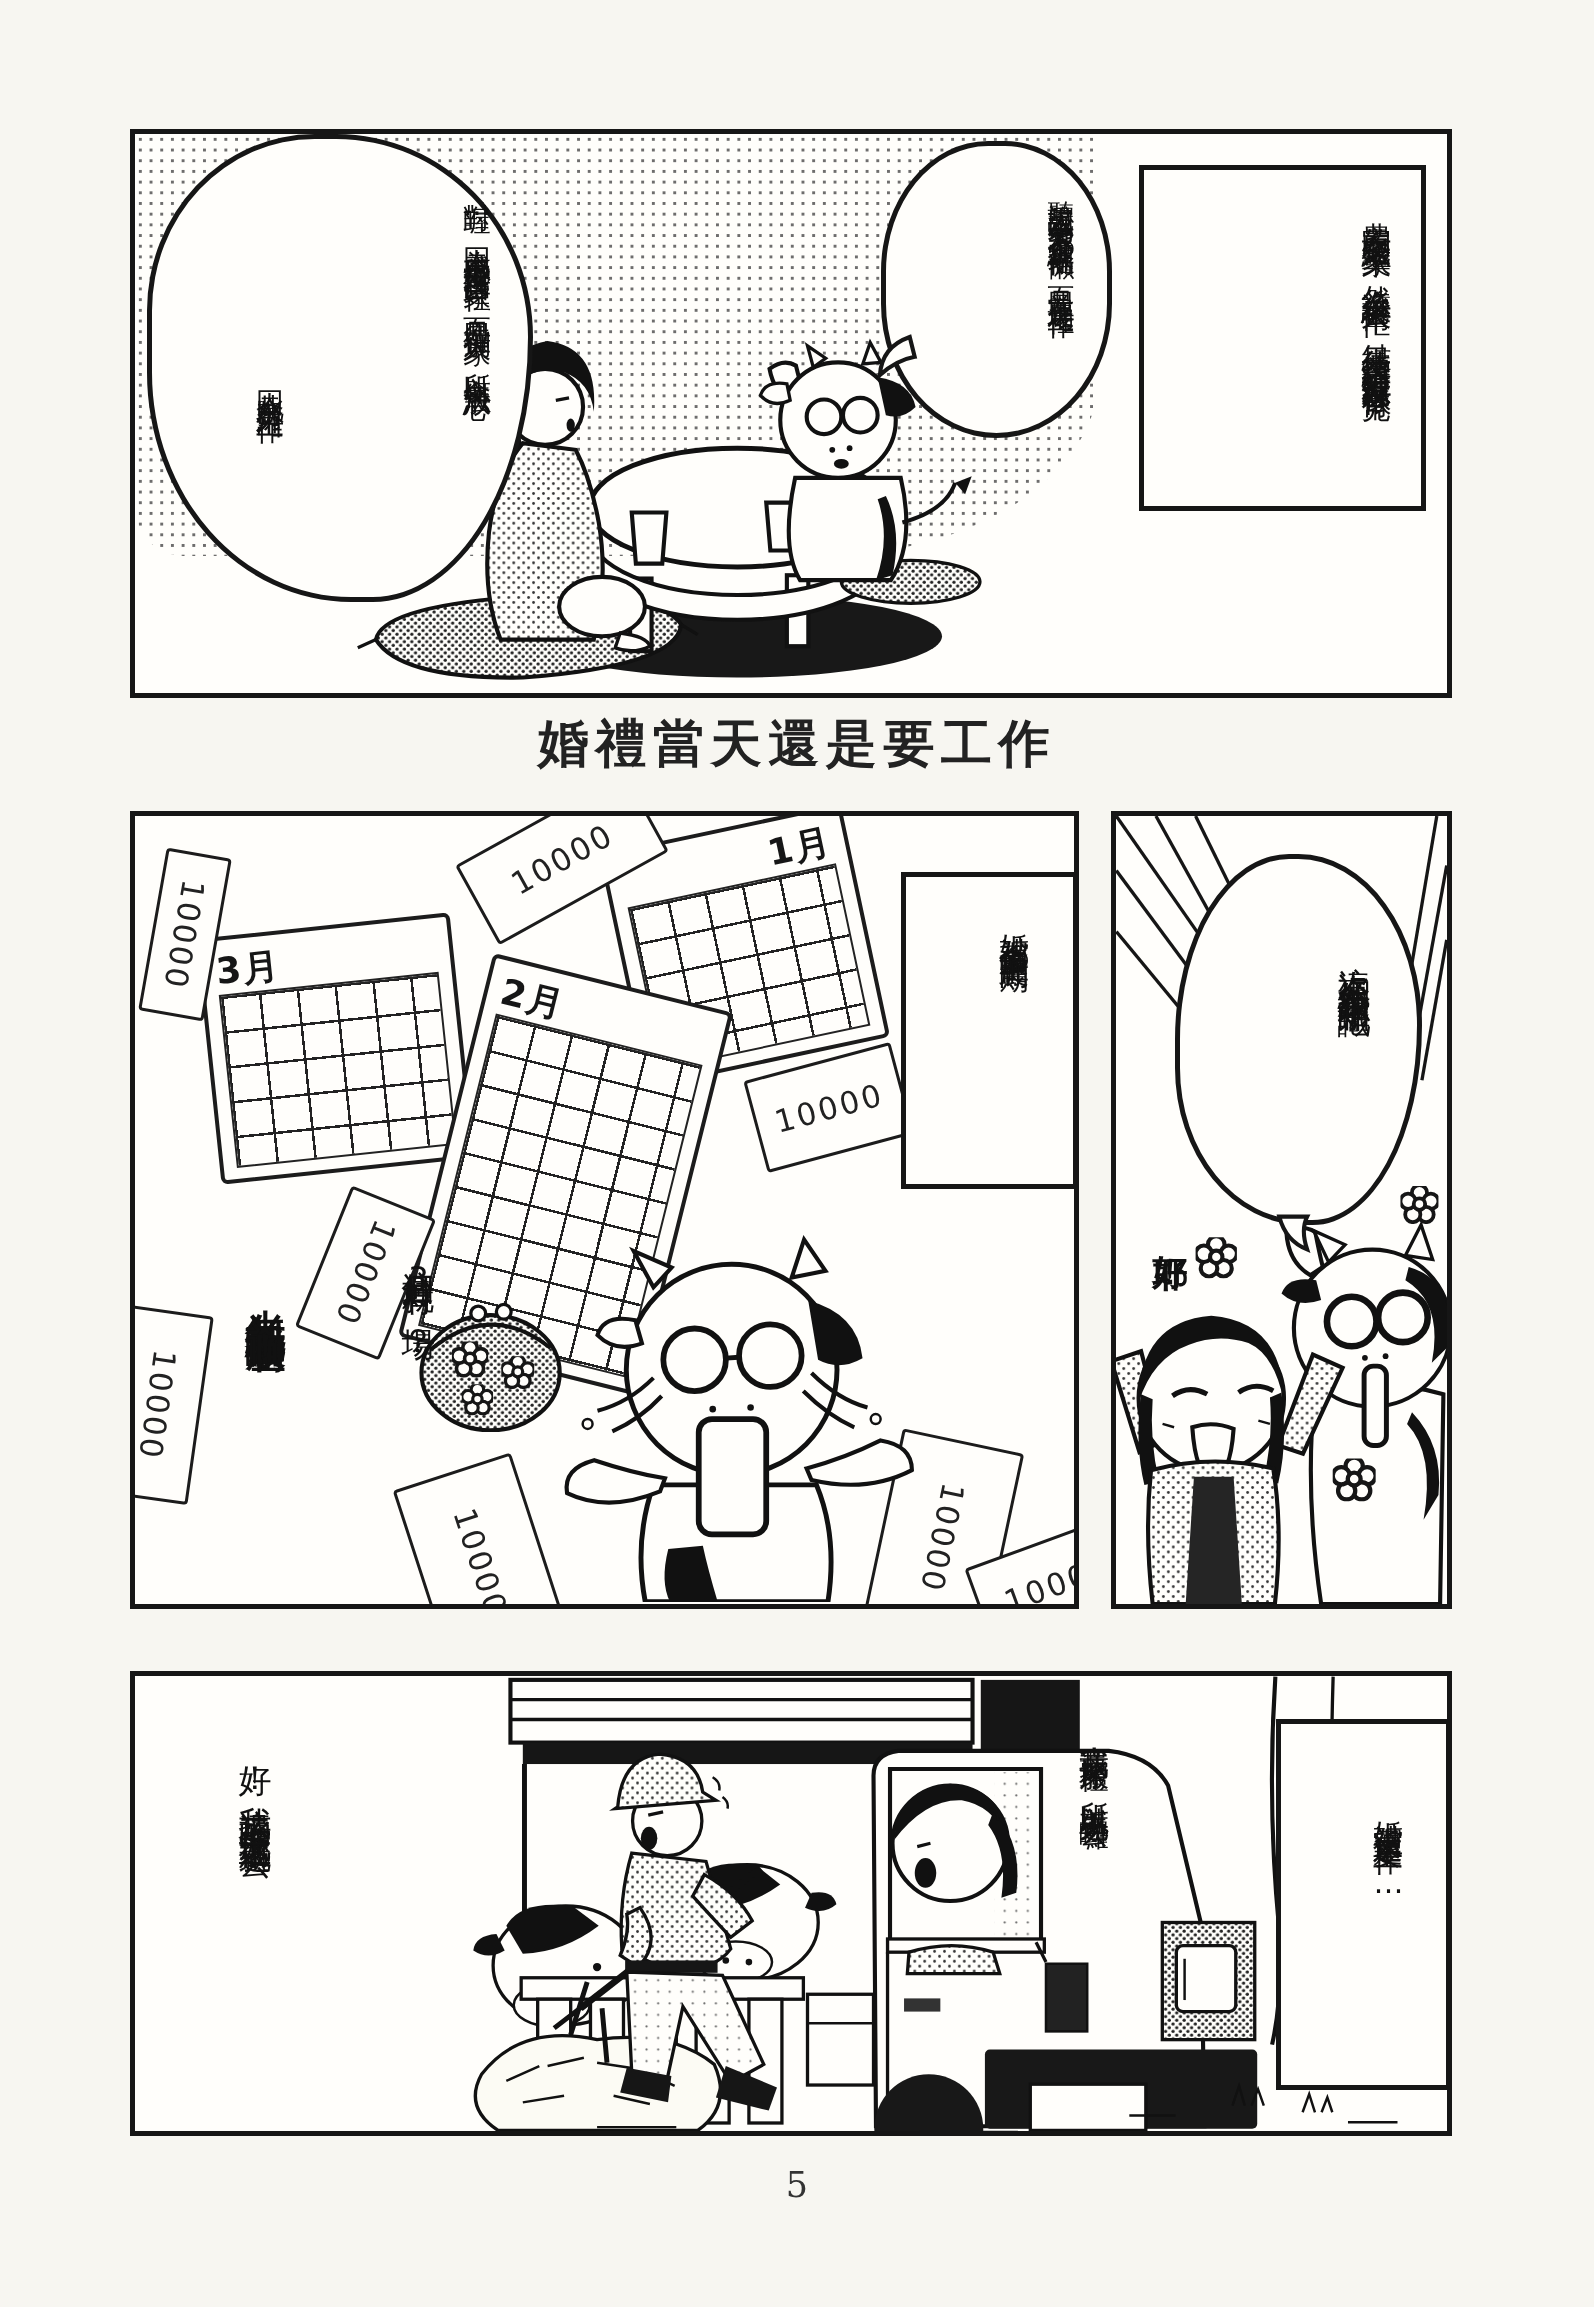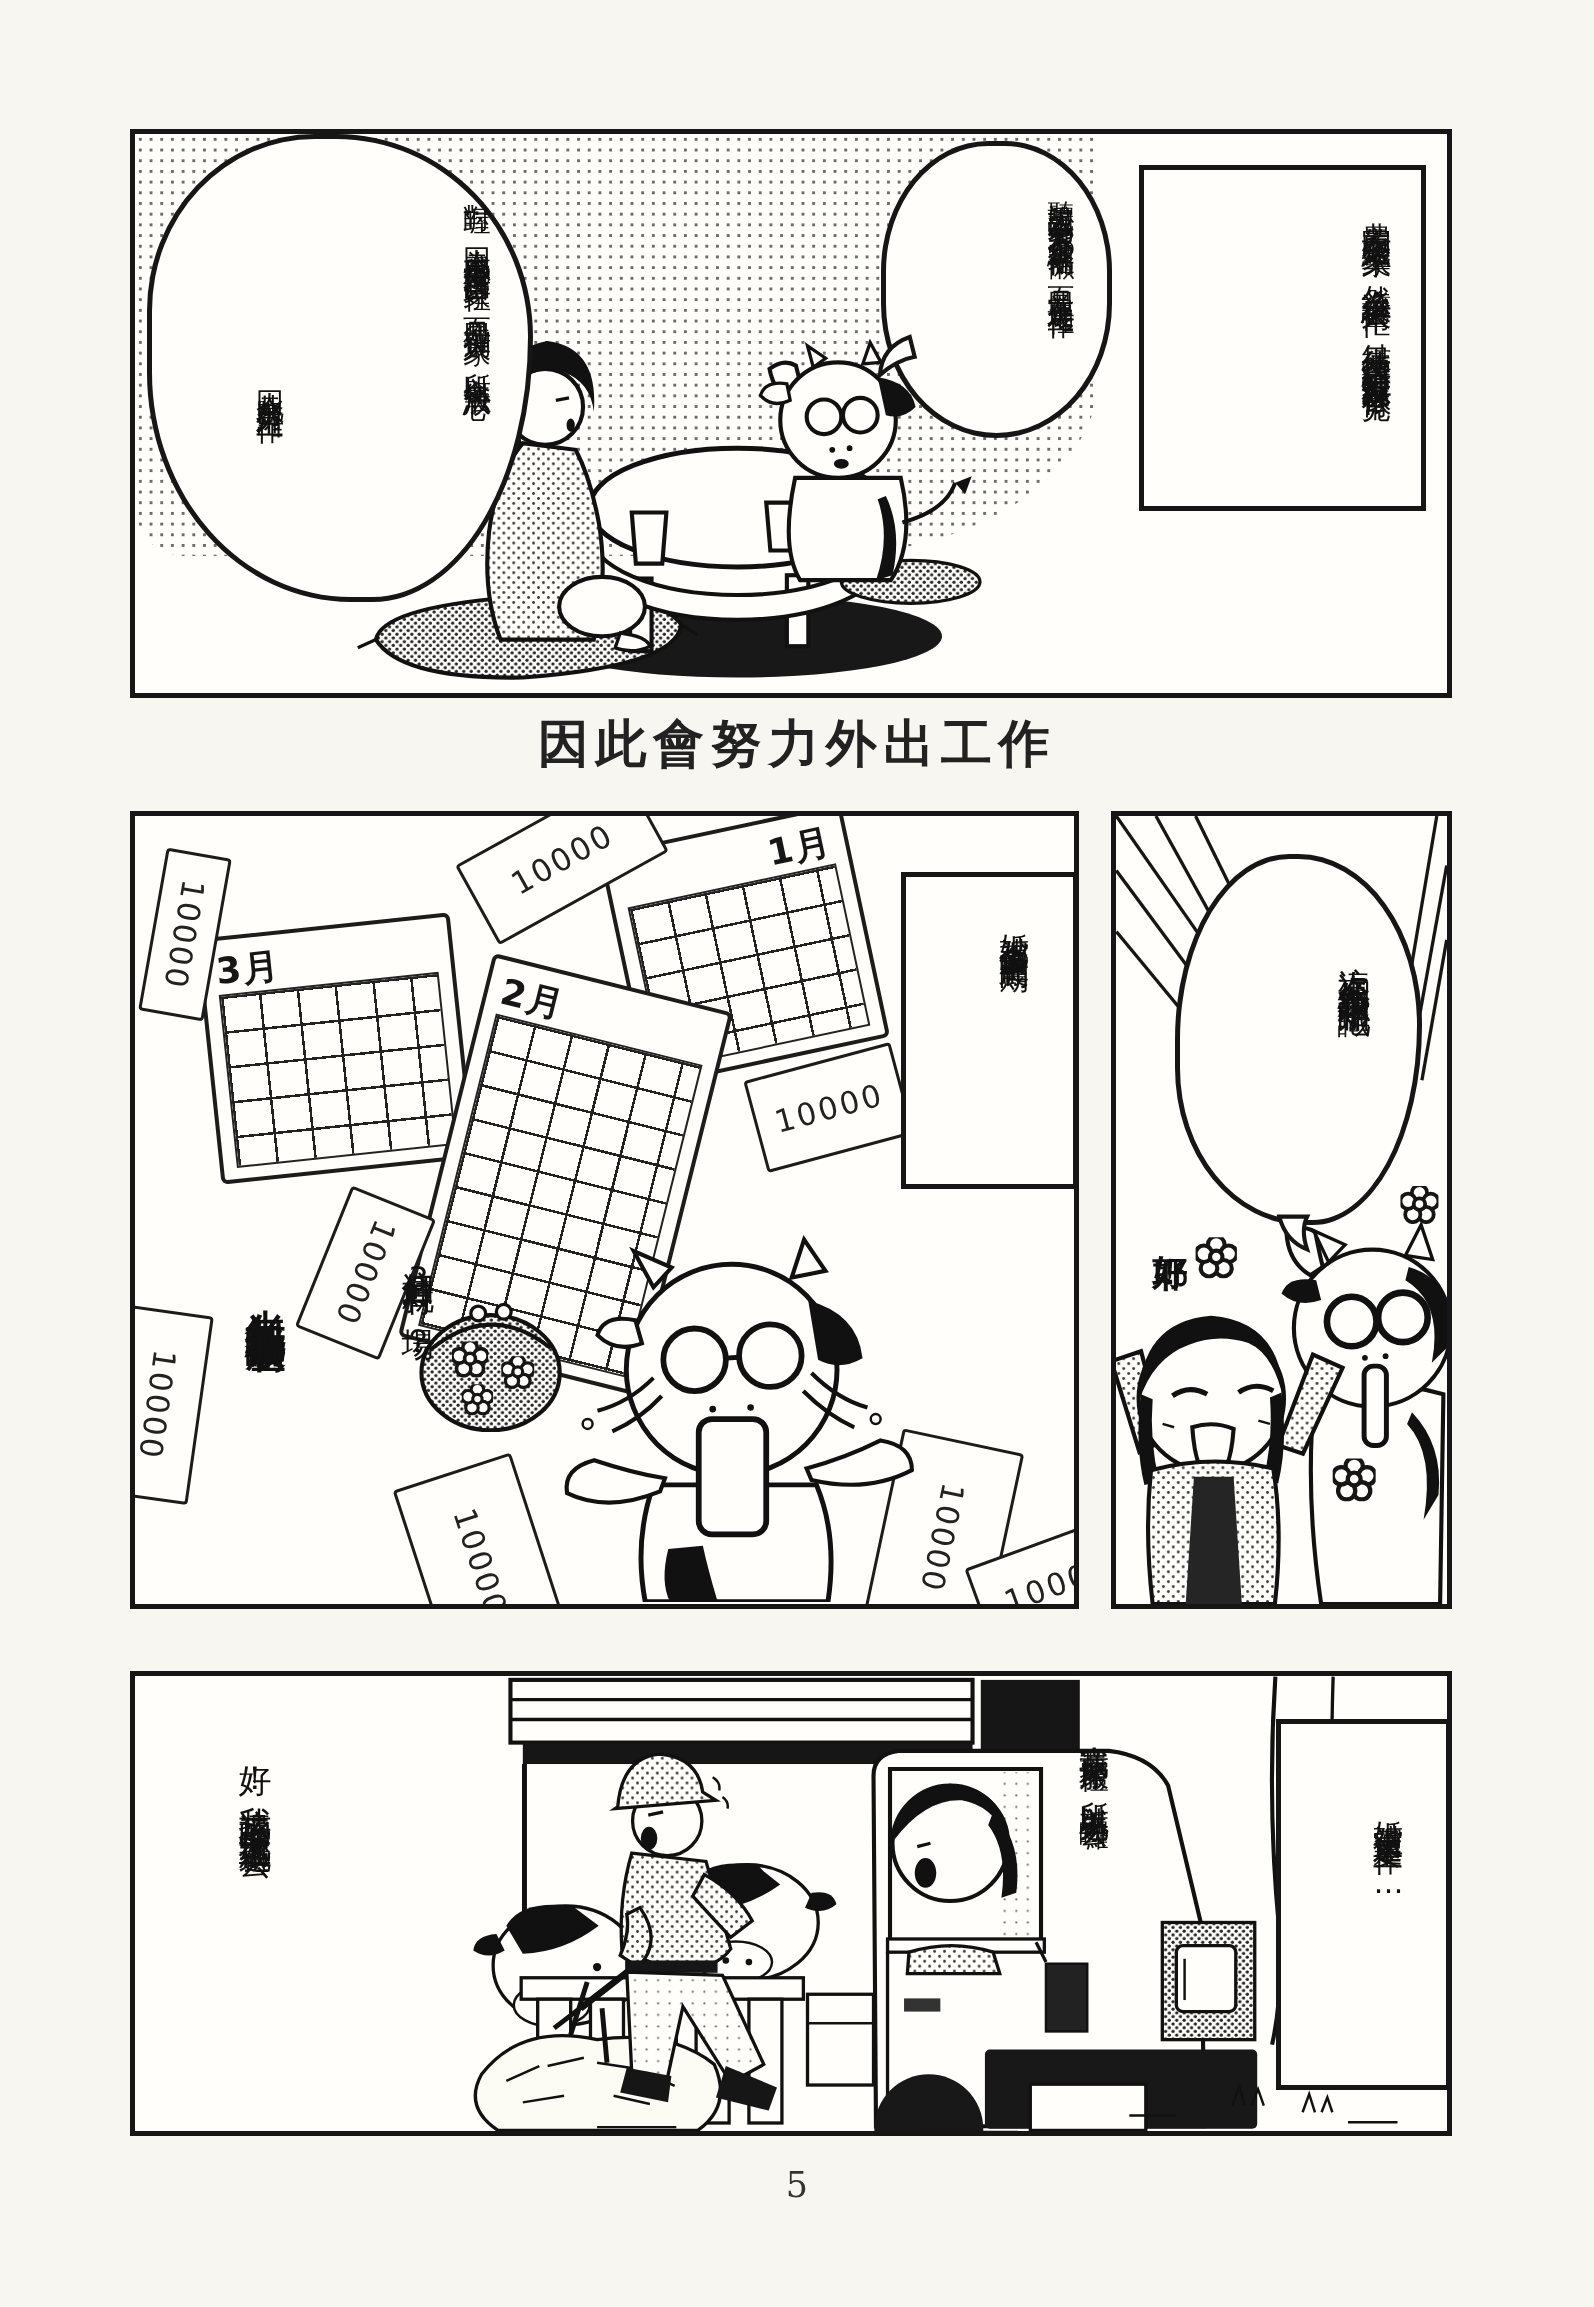--- a/index.html
+++ b/index.html
@@ -155,21 +155,21 @@
       <path d="M42,6 Q8,18 6,52 Q26,34 48,30 Z" fill="#fffefb" stroke="#161616" stroke-width="5"></path>
     </svg>
   </div>
 
   <div class="bubble p1-cloud z2">
     <div class="vtext p1-w1">對喔…因為感覺不是待在自己家裡，而是待在別人家，所以會無法放心…</div>
     <div class="vtext p1-w2">因此會努力外出工作。</div>
   </div>
 </div>
 
-<div id="chapter-title">因此會努力外出工作</div>
+<div id="chapter-title">婚禮當天還是要工作</div>
 
 <div id="panel3" class="panel">
 
   <div class="calendar cal-jan">
     <span class="cal-label right">1月</span>
     <div class="cal-grid"></div>
   </div>
   <div class="calendar cal-mar">
     <span class="cal-label">3月</span>
     <div class="cal-grid"></div>

